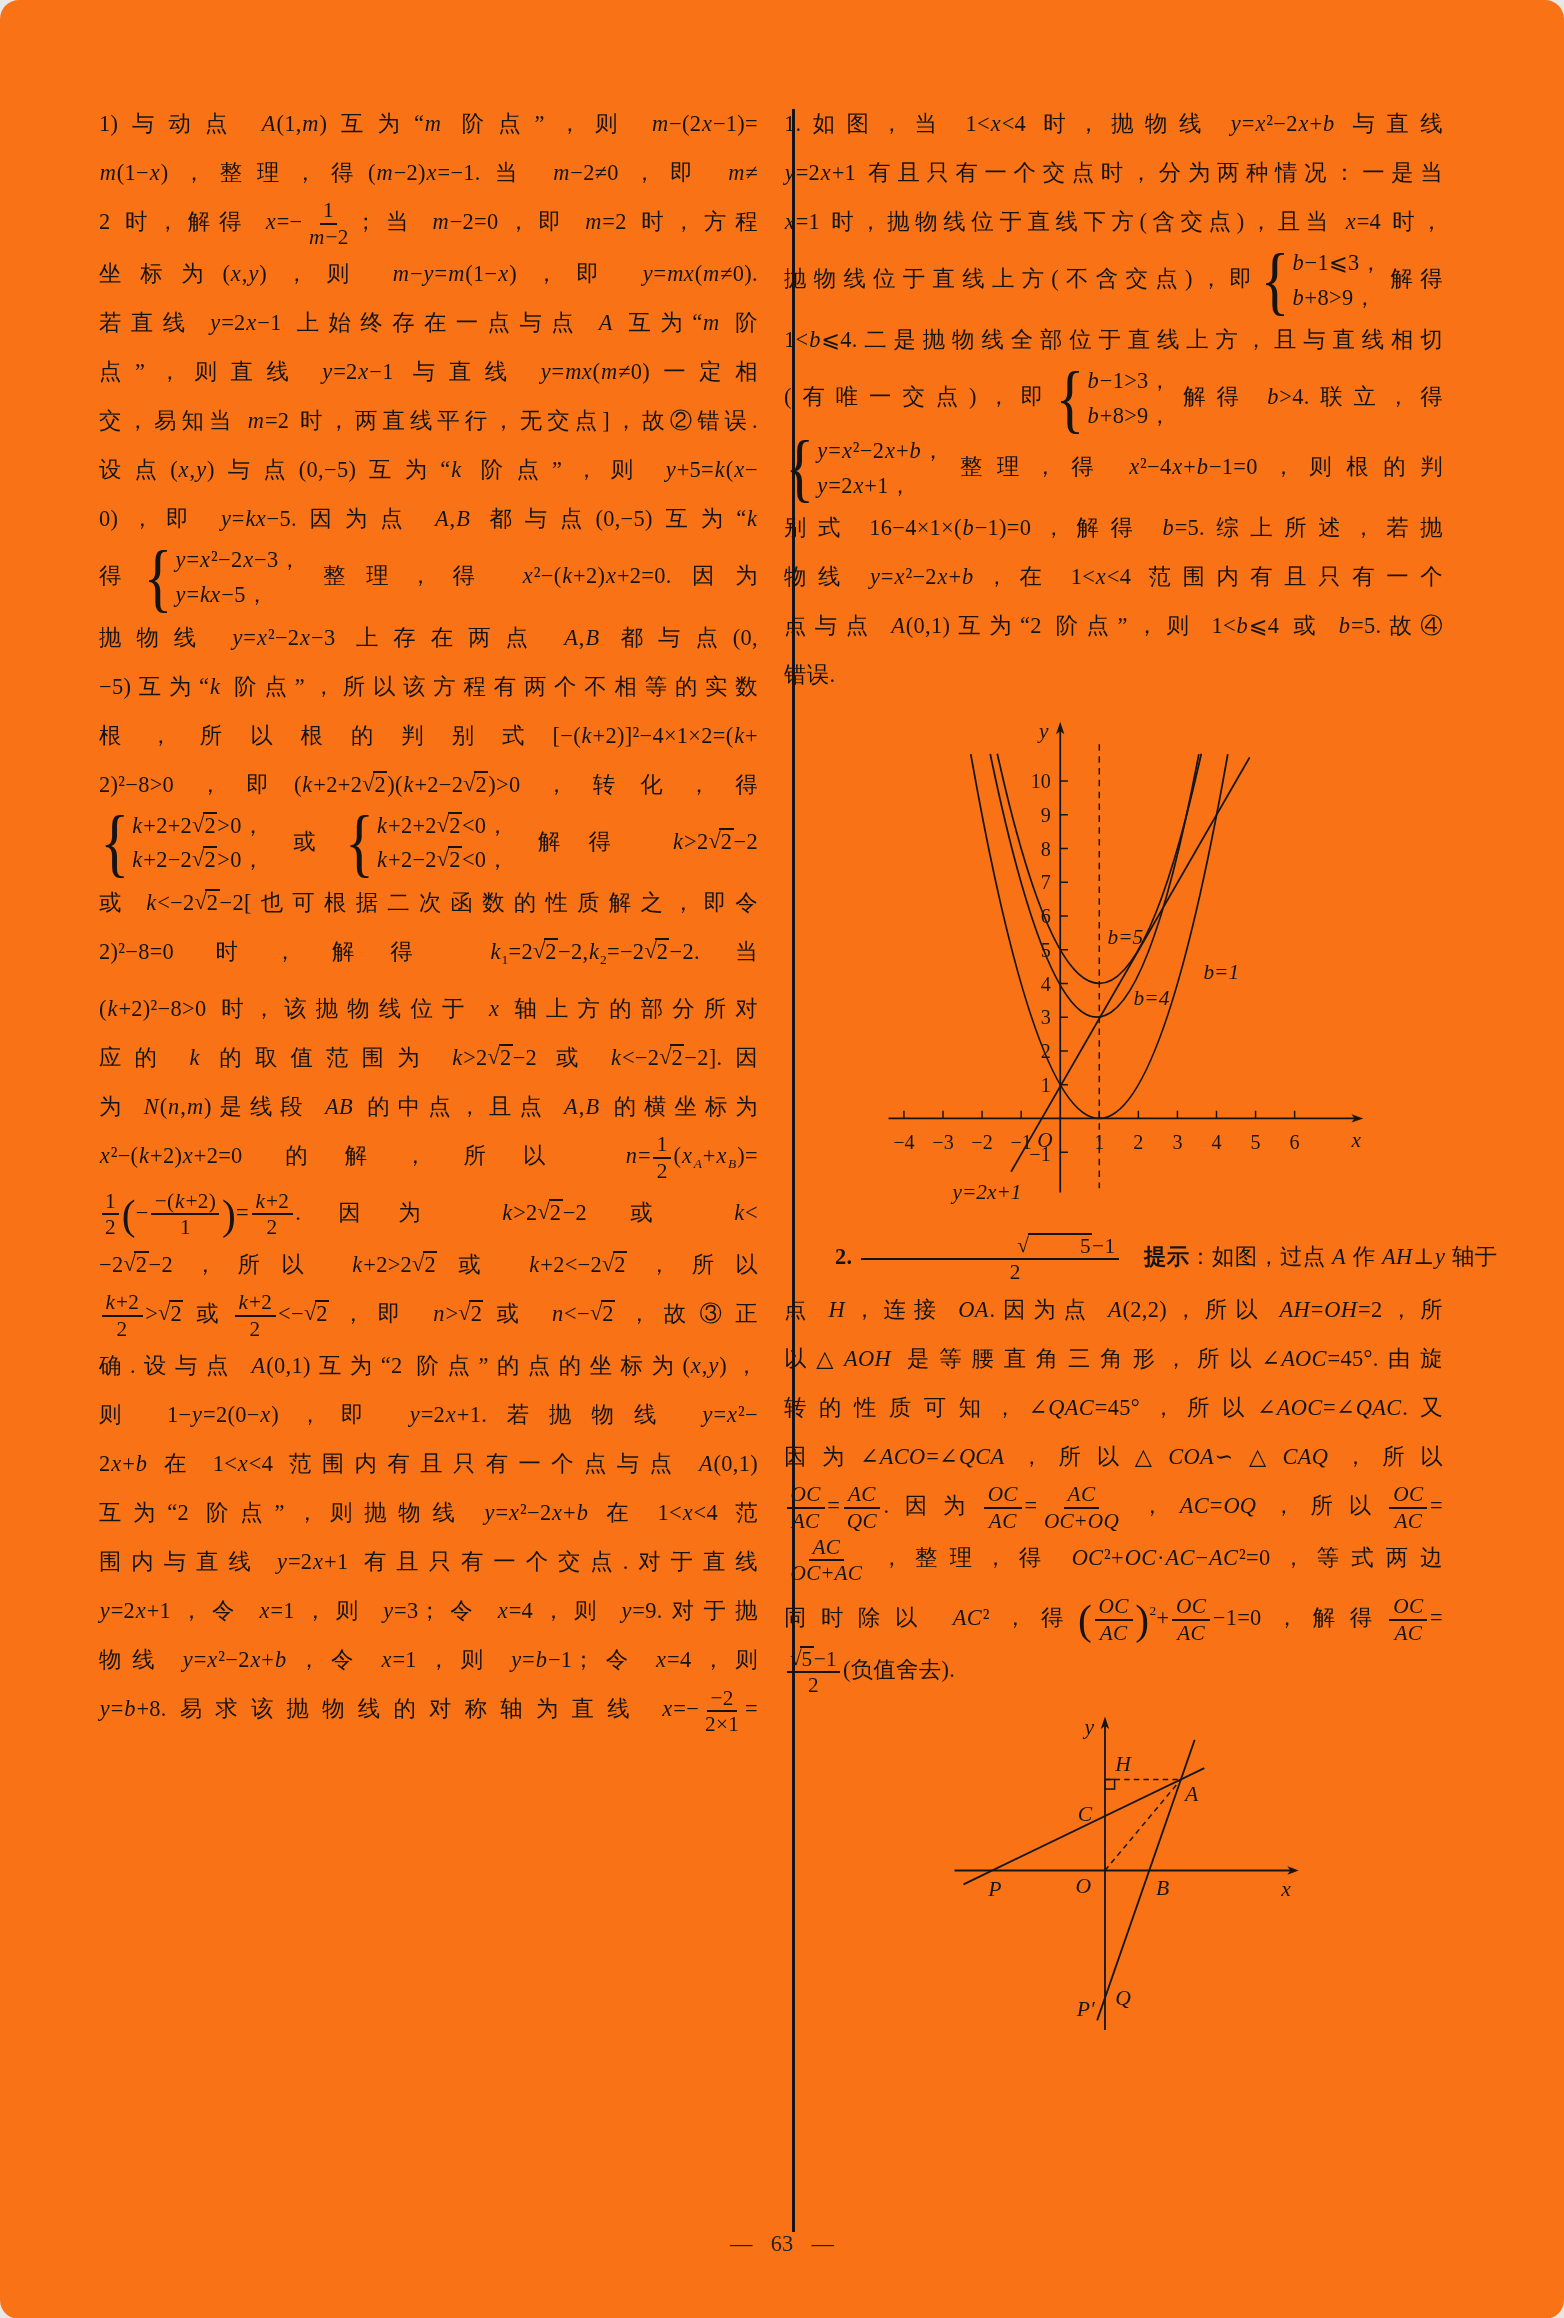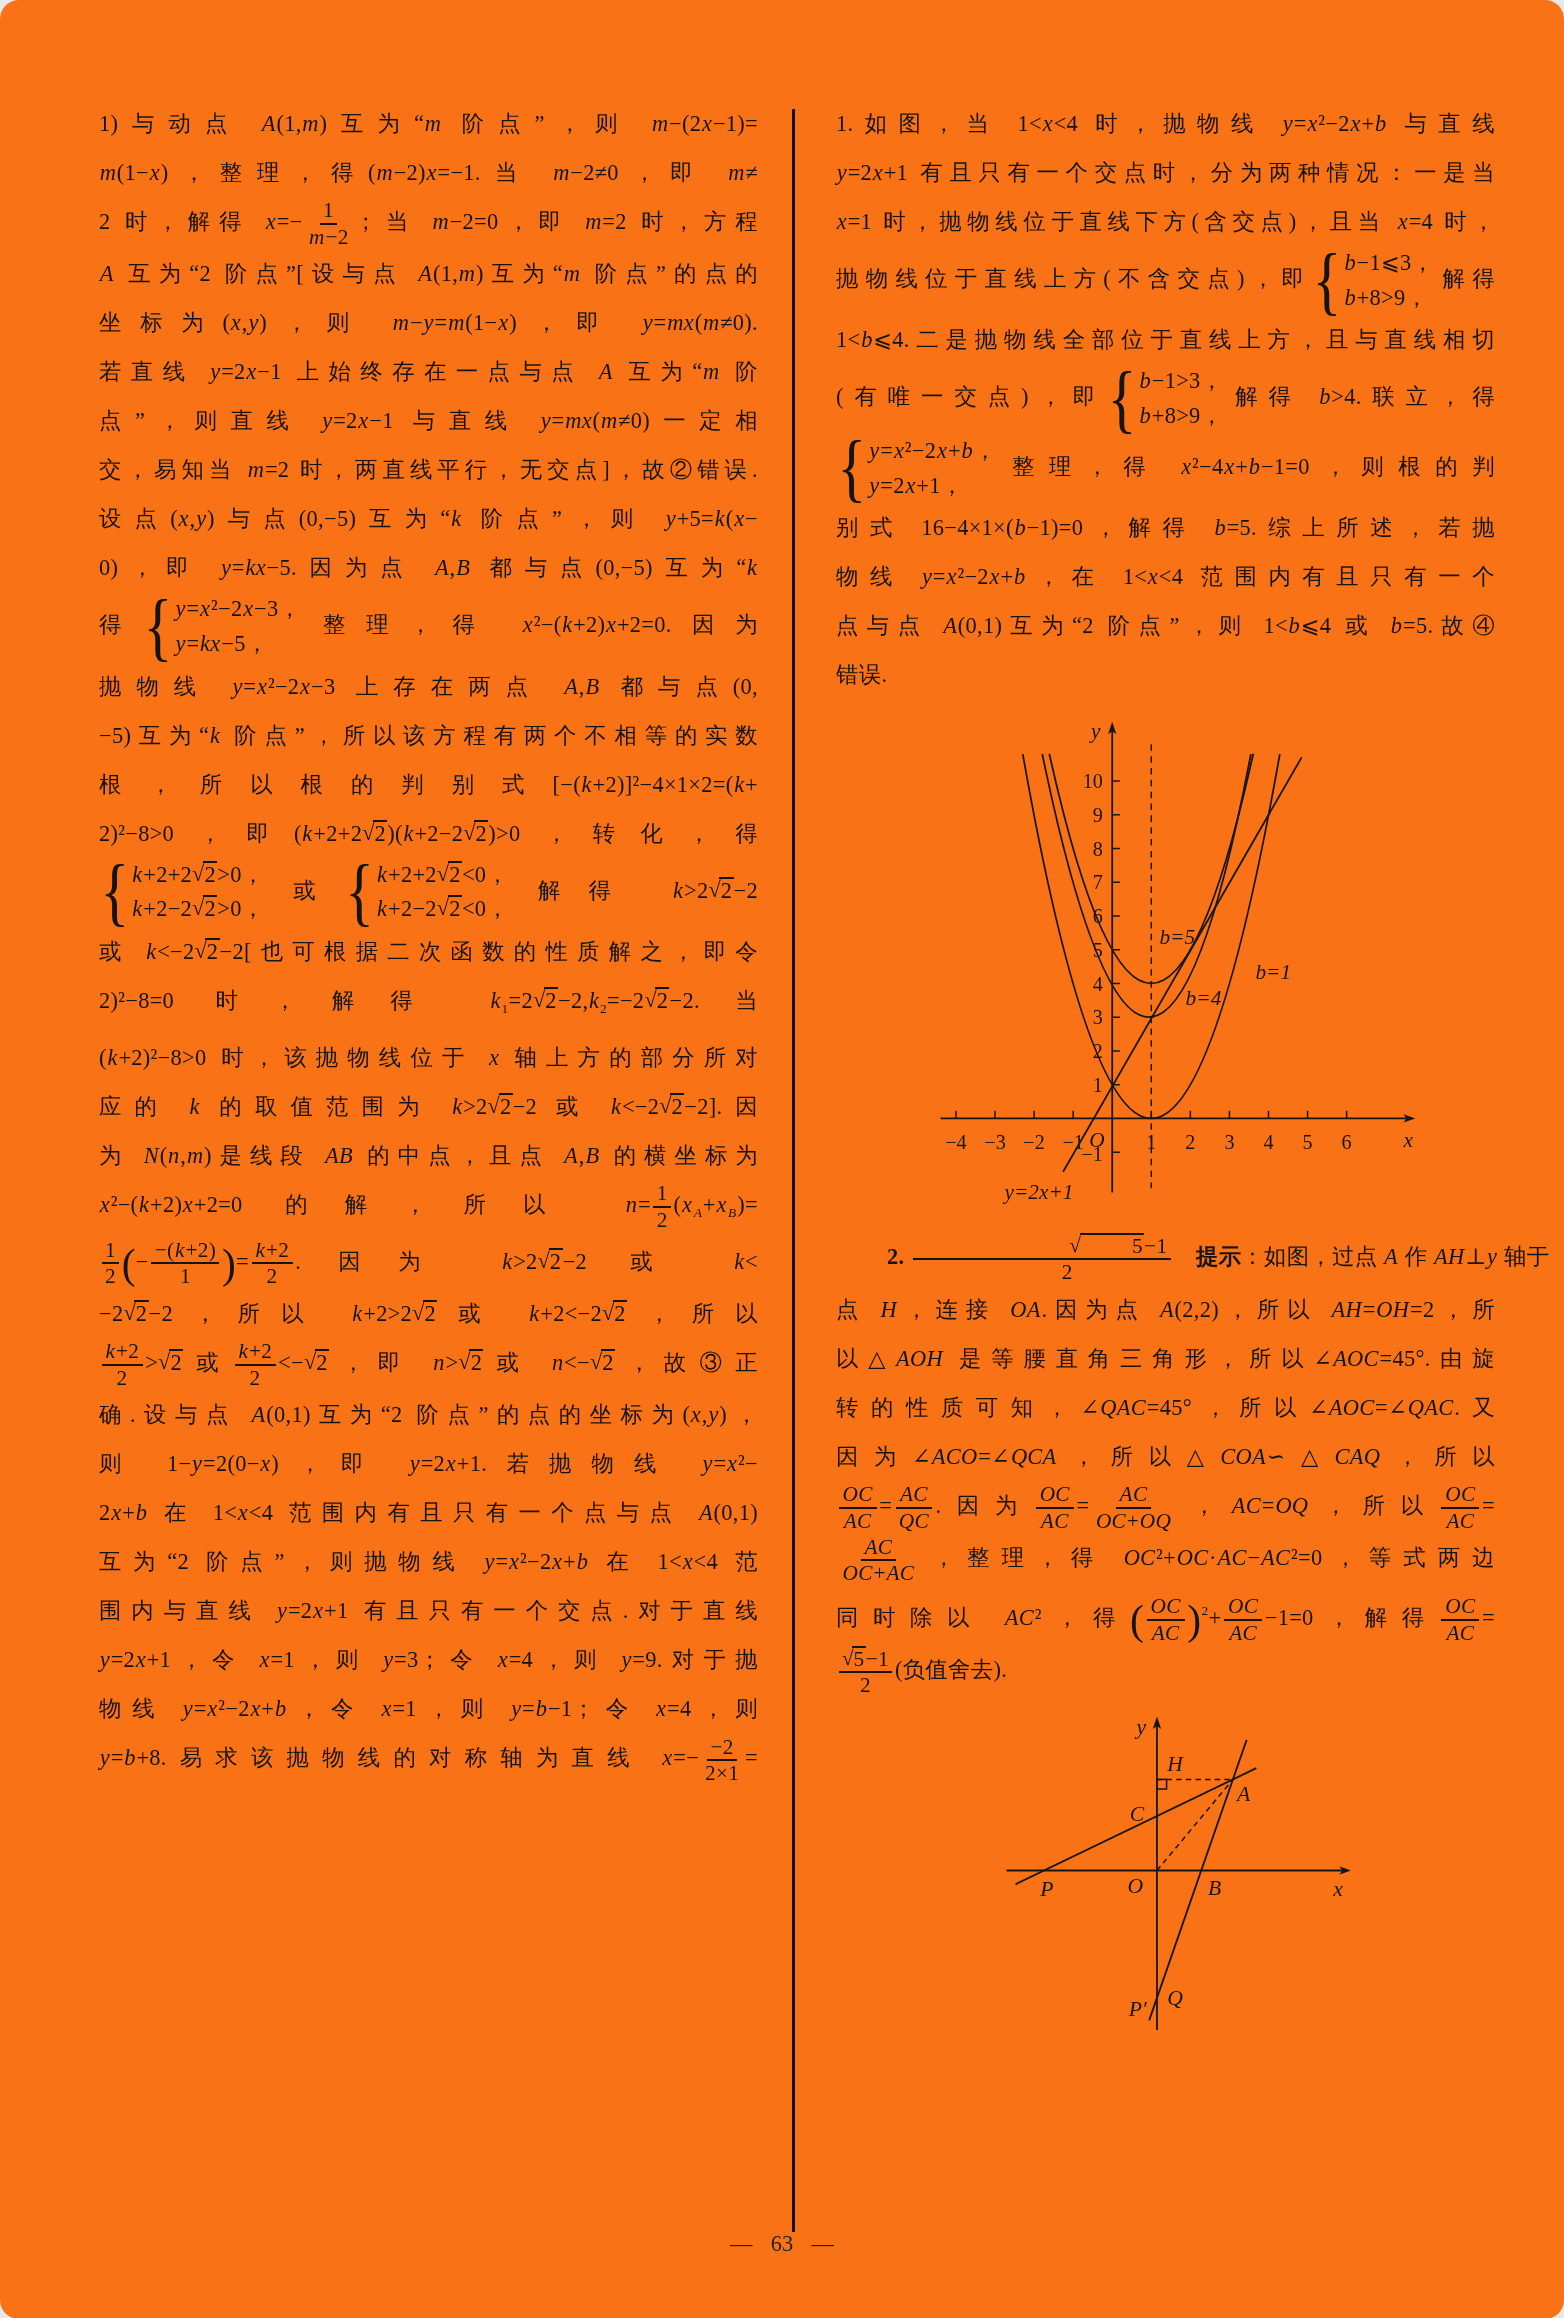--- a/index.html
+++ b/index.html
@@ -1,20 +1,20 @@
 <!DOCTYPE html>
 <html style="font-size:10.5px"><head>
 <meta charset="utf-8">
 <style>
   html,body{margin:0;padding:0;background:#e8e8e8;}
   .page{position:relative;width:1564px;height:2319px;background:#f97316;
         font-family:"Liberation Serif","DejaVu Serif",serif;color:#141414;overflow:hidden;border-radius:19px;}
   .col{position:absolute;top:99px;width:659px;}
   .col-left{left:99px;}
-  .col-right{left:836px;}
+  .col-right{left:784px;}
   .divider{position:absolute;left:792px;top:109px;width:2.6px;height:2123px;background:#141414;}
 
   
   .ln{font-size:22.4px;line-height:49px;min-height:49px;letter-spacing:0.3px;
       white-space:nowrap;text-align:justify;text-align-last:justify;}
   .ln.nj{text-align-last:left;}
   .ln.ind{text-indent:51px;}
   i{font-style:italic;padding:0 0.7px;}
 
   
@@ -52,21 +52,20 @@
 
 <div class="page">
 
   <div class="col col-left">
       <div class="ln">1)与动点 <i>A</i>(1,<i>m</i>)互为“<i>m</i> 阶点”，则 <i>m</i>−(2<i>x</i>−1)=</div>
       <div class="ln"><i>m</i>(1−<i>x</i>)，整理，得(<i>m</i>−2)<i>x</i>=−1.当 <i>m</i>−2≠0，即 <i>m</i>≠</div>
       <div class="ln">2 时，解得 <i>x</i>=−<span class="fr">
           <span class="nu">1</span>
           <span class="de"><i>m</i>−2</span>
         </span>；当 <i>m</i>−2=0，即 <i>m</i>=2 时，方程</div>
-      <div class="ln"><i>A</i> 互为“2 阶点”[设与点 <i>A</i>(1,<i>m</i>)互为“<i>m</i> 阶点”的点的</div>
       <div class="ln">坐标为(<i>x</i>,<i>y</i>)，则 <i>m</i>−<i>y</i>=<i>m</i>(1−<i>x</i>)，即 <i>y</i>=<i>mx</i>(<i>m</i>≠0).</div>
       <div class="ln">若直线 <i>y</i>=2<i>x</i>−1 上始终存在一点与点 <i>A</i> 互为“<i>m</i> 阶</div>
       <div class="ln">点”，则直线 <i>y</i>=2<i>x</i>−1 与直线 <i>y</i>=<i>mx</i>(<i>m</i>≠0)一定相</div>
       <div class="ln">交，易知当 <i>m</i>=2 时，两直线平行，无交点]，故②错误.</div>
       <div class="ln">设点(<i>x</i>,<i>y</i>)与点(0,−5)互为“<i>k</i> 阶点”，则 <i>y</i>+5=<i>k</i>(<i>x</i>−</div>
       <div class="ln">0)，即 <i>y</i>=<i>kx</i>−5.因为点 <i>A</i>,<i>B</i> 都与点(0,−5)互为“<i>k</i></div>
       <div class="ln">得<span class="cs">
           <span class="brace">{</span>
           <span class="cbody">
             <span class="cl"><i>y</i>=<i>x</i>²−2<i>x</i>−3，</span>

